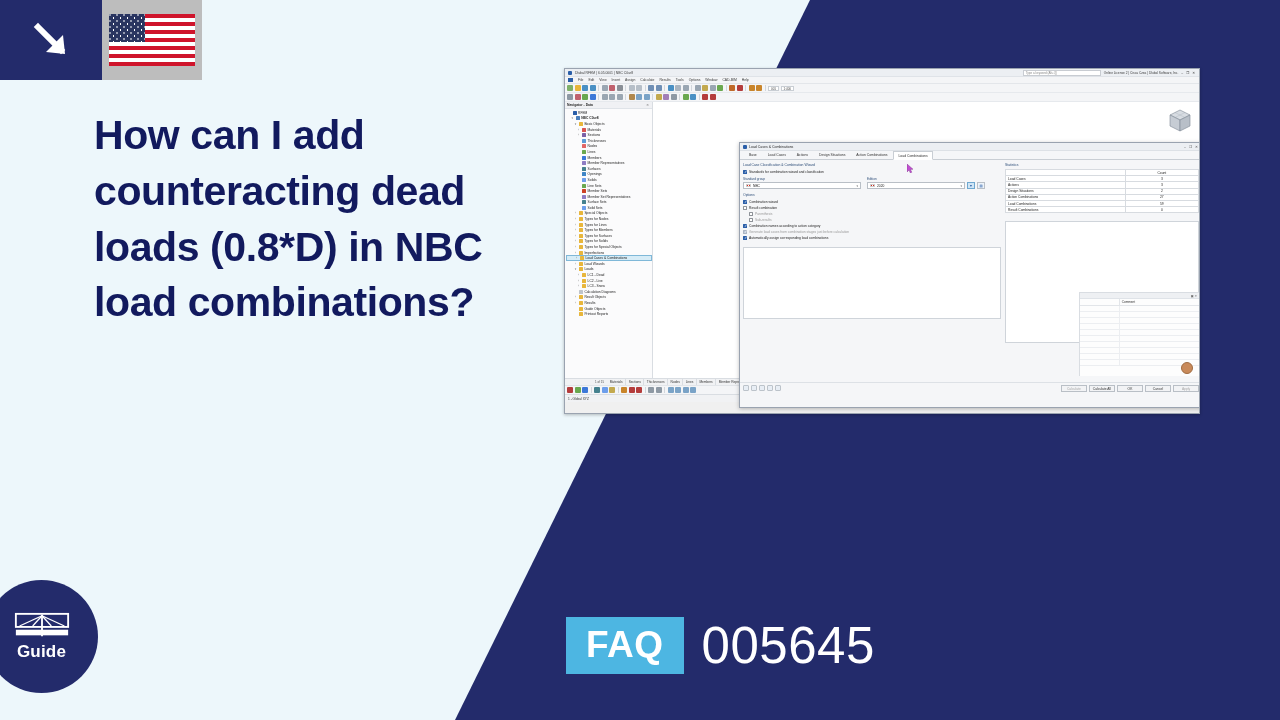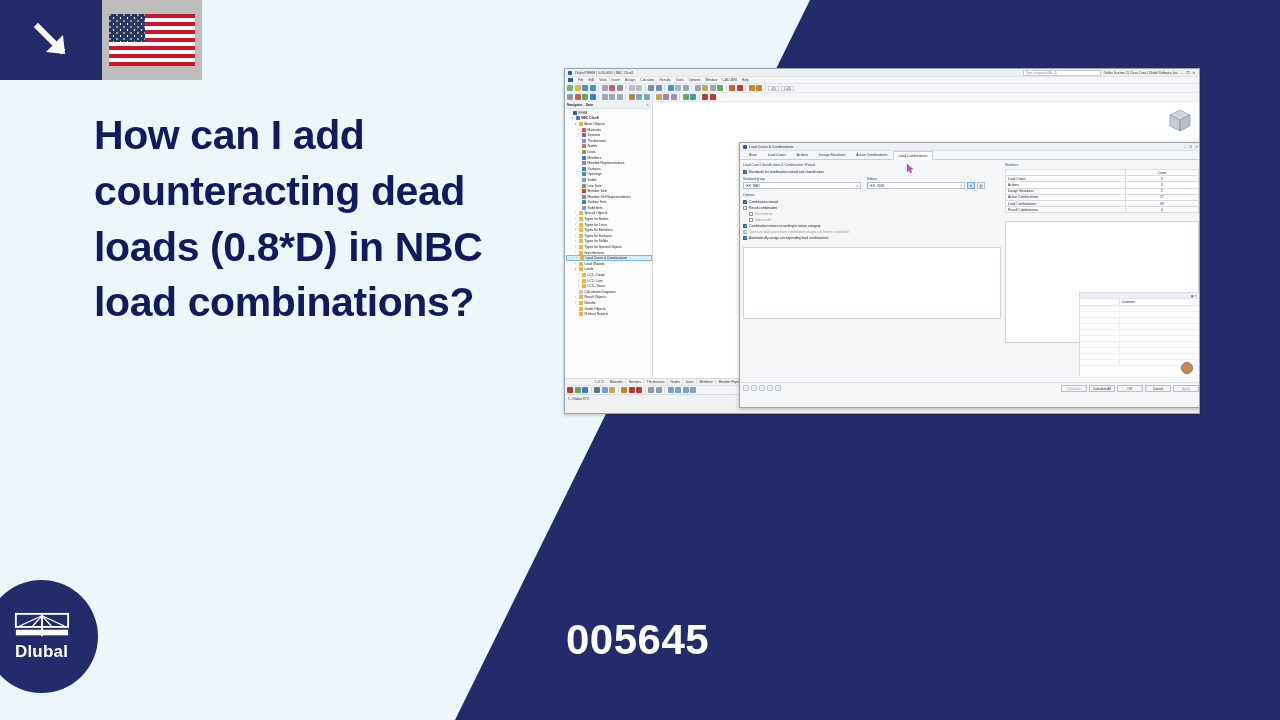--- a/index.html
+++ b/index.html
@@ -59,21 +59,21 @@
   }
   #logo-mark { width:56px; }
   #logo-text { color:#fff; font-size:17px; font-weight:700; margin-top:2px; letter-spacing:.2px; }
 
   
   #faq-row { position:absolute; left:566px; top:616px; display:flex; align-items:center; gap:18px; }
   #faq-chip {
     background:#4db6e2; color:#ffffff; font-size:37px; font-weight:700;
     padding:9px 20px 11px 20px; line-height:1; letter-spacing:.5px;
   }
-  #faq-number { color:#ffffff; font-size:42px; font-weight:700; letter-spacing:.5px; }
+  #faq-number { color:#ffffff; font-size:51px; font-weight:400; letter-spacing:.5px; }
 
   
   #shot {
     position:absolute; left:564px; top:68px; width:636px; height:346px;
     background:#f0f0f0; border:1px solid #9aa3b0;
     font-size:3.6px; color:#1c1c1c; overflow:hidden;
     box-shadow:0 1px 3px rgba(0,0,0,.25);
   }
 
   
@@ -244,24 +244,25 @@
 <div id="logo-circle">
   <svg id="logo-mark" viewBox="0 0 60 30" aria-hidden="true">
     <rect x="2" y="2" width="56" height="14" fill="none" stroke="#ffffff" stroke-width="2"></rect>
     <line x1="30" y1="3" x2="30" y2="26" stroke="#ffffff" stroke-width="2"></line>
     <line x1="30" y1="4" x2="6" y2="15" stroke="#ffffff" stroke-width="1.4"></line>
     <line x1="30" y1="4" x2="54" y2="15" stroke="#ffffff" stroke-width="1.4"></line>
     <line x1="30" y1="4" x2="40" y2="15" stroke="#ffffff" stroke-width="1.4"></line>
     <line x1="30" y1="4" x2="20" y2="15" stroke="#ffffff" stroke-width="1.4"></line>
     <rect x="2" y="19" width="56" height="6" fill="#ffffff"></rect>
   </svg>
-  <div id="logo-text">Dlubal</div>
+  <div id="logo-text">Guide</div>
 </div>
 
 <div id="faq-row">
+  <div id="faq-chip">FAQ</div>
   <div id="faq-number">005645</div>
 </div>
 
 <div id="shot">
 
   <div id="shot-title">
     <div class="tb-icon"></div>
     <div class="tb-text">Dlubal RFEM | 6.05.0001 | NBC C0ur8</div>
     <div class="tb-spacer"></div>
     <div class="tb-search">Type a keyword (Alt+Q)</div>

